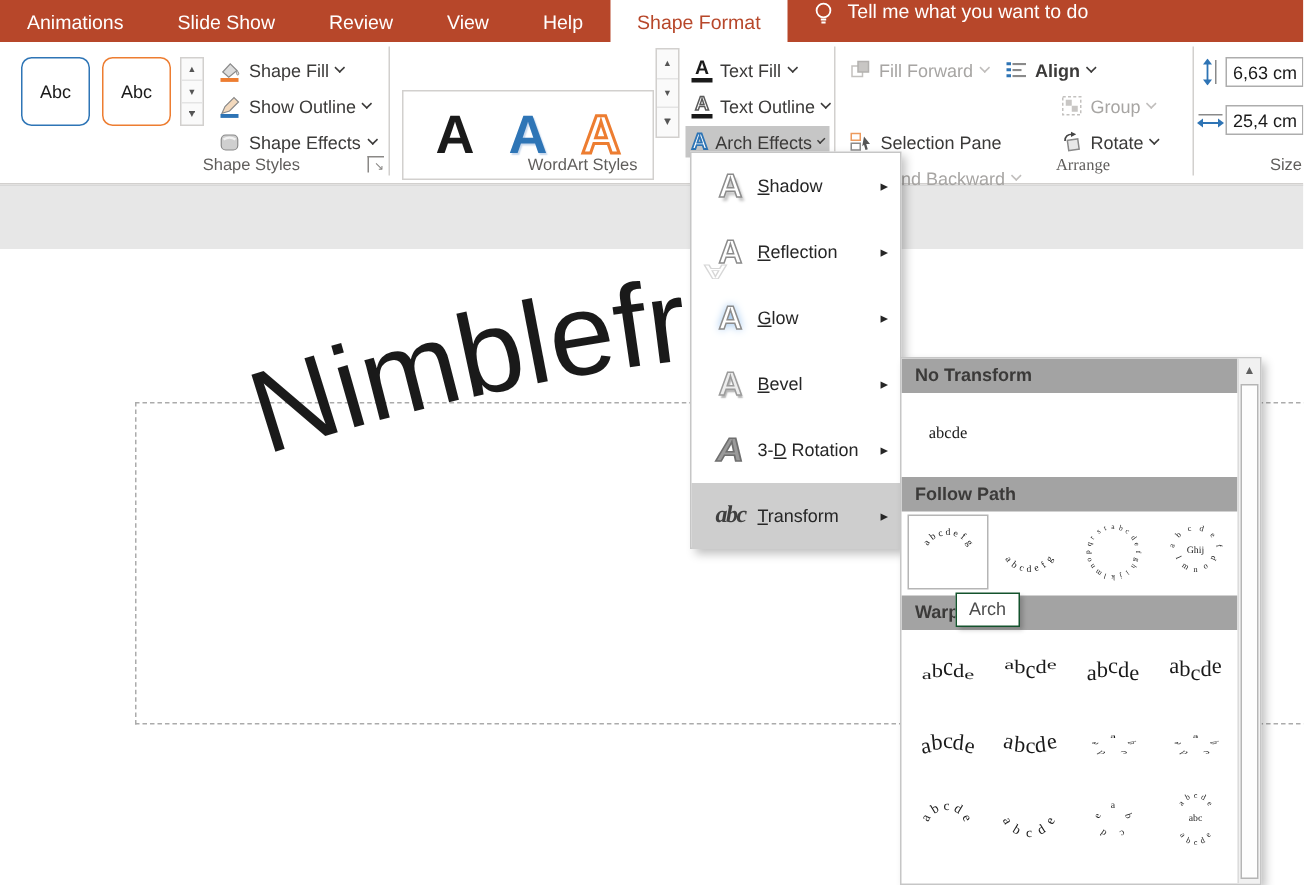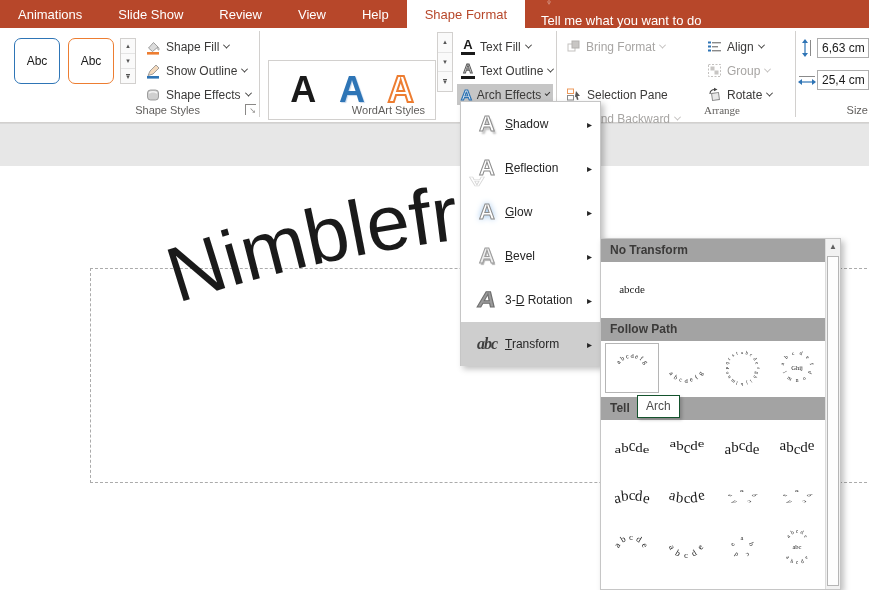--- a/index.html
+++ b/index.html
@@ -3,21 +3,21 @@
 <meta charset="utf-8">
 <style>
   * { margin:0; padding:0; box-sizing:border-box; }
   html,body { width:869px; height:590px; overflow:hidden; font-family:"Liberation Sans",sans-serif; background:#fff; }
   #app { position:relative; width:869px; height:590px; overflow:hidden; background:#fff; }
 
   
   #tabbar { position:absolute; left:0; top:0; width:869px; height:28px; background:#b7472a; display:flex; align-items:stretch; z-index:10; }
   .tab { color:#fff; font-size:13px; padding:0 18px; display:flex; align-items:center; cursor:default; }
   .tab.active { background:#fff; color:#b7472a; }
-  #tellme { display:flex; align-items:flex-start; gap:8px; color:#fff; font-size:13px; padding-left:16px;flex-direction:column; }
+  #tellme { display:flex; align-items:flex-start; gap:8px; color:#fff; font-size:13px; padding-left:16px; }
 
   
   #ribbon { position:absolute; left:0; top:28px; width:869px; height:95px; background:#fff; border-bottom:1px solid #d2d0ce; z-index:10; }
   .grp-divider { position:absolute; top:3px; width:1px; height:86px; background:#d2d0ce; }
   .grp-label { position:absolute; top:76px; font-size:11px; color:#605e5c; text-align:right; }
   .chip { position:absolute; width:46px; height:46px; border-radius:7px; background:#fff; display:flex; align-items:center; justify-content:center; font-size:12px; color:#1a1a1a; }
   .scrollstrip { position:absolute; width:16px; display:flex; flex-direction:column; border:1px solid #d2d0ce; background:#fafafa; }
   .scrollstrip .sbtn { flex:1; font-size:7px; color:#555; display:flex; align-items:center; justify-content:center; border-bottom:1px solid #e4e4e4; }
   .scrollstrip .sbtn:last-child { border-bottom:none; }
   .sbtn .morebar { border-top:1px solid #555; line-height:4px; font-size:7px; }
@@ -193,40 +193,40 @@
         <span class="chev"></span>
     </div>
     <div class="grp-label" style="left:280px;width:145px;">WordArt Styles</div>
     <div class="grp-divider" style="left:556px;"></div>
 
     <div class="rbtn disabled" style="left:562px;top:8px;">
       <svg width="15" height="15" viewBox="0 0 15 15">
         <rect x="2" y="5" width="7" height="7" fill="none" stroke="#c3c1bf"></rect>
         <rect x="6" y="2" width="7" height="7" fill="#c8c6c4" stroke="#b3b1af"></rect>
       </svg>
-      <span>Bring Format</span>
+      <span>Fill Forward</span>
         <span class="chev"></span>
     </div>
     <div class="rbtn disabled" style="left:562px;top:44px;margin-top:36px;">
       <svg width="15" height="15" viewBox="0 0 15 15">
         <rect x="6" y="5" width="7" height="7" fill="none" stroke="#c3c1bf"></rect>
         <rect x="2" y="2" width="7" height="7" fill="#c8c6c4" stroke="#b3b1af"></rect>
       </svg>
       <span>Send Backward</span>
         <span class="chev"></span>
     </div>
     <div class="rbtn" style="left:562px;top:56px;">
       <svg width="16" height="15" viewBox="0 0 16 15">
         <rect x="1.5" y="2" width="6" height="4.5" fill="#fff" stroke="#ed9a5d"></rect>
         <rect x="1.5" y="8.5" width="6" height="4.5" fill="#fff" stroke="#8a8a8a"></rect>
         <polygon points="10,4 14,9 11.5,9 12.5,12.5 11,13 10,9.5 8.8,10.5" fill="#555"></polygon>
       </svg>
       <span>Selection Pane</span>
     </div>
-    <div class="rbtn" style="left:703px;top:8px;">
+    <div class="rbtn" style="left:666px;top:8px;font-weight:bold;">
       <svg width="15" height="15" viewBox="0 0 15 15">
         <rect x="1" y="2.5" width="3" height="2" fill="#2e74b5"></rect>
           <rect x="5" y="3" width="9" height="1.4" fill="#8a8a8a"></rect>
         <rect x="1" y="6.5" width="3" height="2" fill="#2e74b5"></rect>
           <rect x="5" y="7" width="6" height="1.4" fill="#8a8a8a"></rect>
         <rect x="1" y="10.5" width="3" height="2" fill="#2e74b5"></rect>
           <rect x="5" y="11" width="9" height="1.4" fill="#8a8a8a"></rect>
       </svg>
       <span>Align</span>
         <span class="chev"></span>
@@ -360,21 +360,21 @@
             <span class="tspan" style="font-size: 5.5px; left: 37.9345px; top: 13.7318px; transform: translate(-50%, -50%) rotate(46.8deg);">e</span>
             <span class="tspan" style="font-size: 5.5px; left: 41.6722px; top: 20.8813px; transform: translate(-50%, -50%) rotate(78deg);">f</span>
             <span class="tspan" style="font-size: 6.5px; left: 27px; top: 24px; transform: translate(-50%, -50%);">Ghij</span>
             <span class="tspan" style="font-size: 5.5px; left: 15.218px; top: 29.494px; transform: translate(-50%, -50%) rotate(65deg);">l</span>
             <span class="tspan" style="font-size: 5.5px; left: 20.0151px; top: 34.9641px; transform: translate(-50%, -50%) rotate(32.5deg);">m</span>
             <span class="tspan" style="font-size: 5.5px; left: 27px; top: 37px; transform: translate(-50%, -50%) rotate(0deg);">n</span>
             <span class="tspan" style="font-size: 5.5px; left: 33.9849px; top: 34.9641px; transform: translate(-50%, -50%) rotate(-32.5deg);">o</span>
             <span class="tspan" style="font-size: 5.5px; left: 38.782px; top: 29.494px; transform: translate(-50%, -50%) rotate(-65deg);">p</span>
           </div>
         </div>
-        <div class="gal-header">Tell</div>
+        <div class="gal-header">Warp</div>
         <div class="gal-row" style="flex-wrap: wrap;">
           <div class="thumb">
             <div class="inline-row">
               <span style="transform: scaleY(0.62); transform-origin: 50% 100%;">a</span>
               <span style="transform: scaleY(0.85); transform-origin: 50% 100%;">b</span>
               <span style="transform: scaleY(1.15); transform-origin: 50% 100%;">c</span>
               <span style="transform: scaleY(0.85); transform-origin: 50% 100%;">d</span>
               <span style="transform: scaleY(0.62); transform-origin: 50% 100%;">e</span>
             </div>
           </div>

